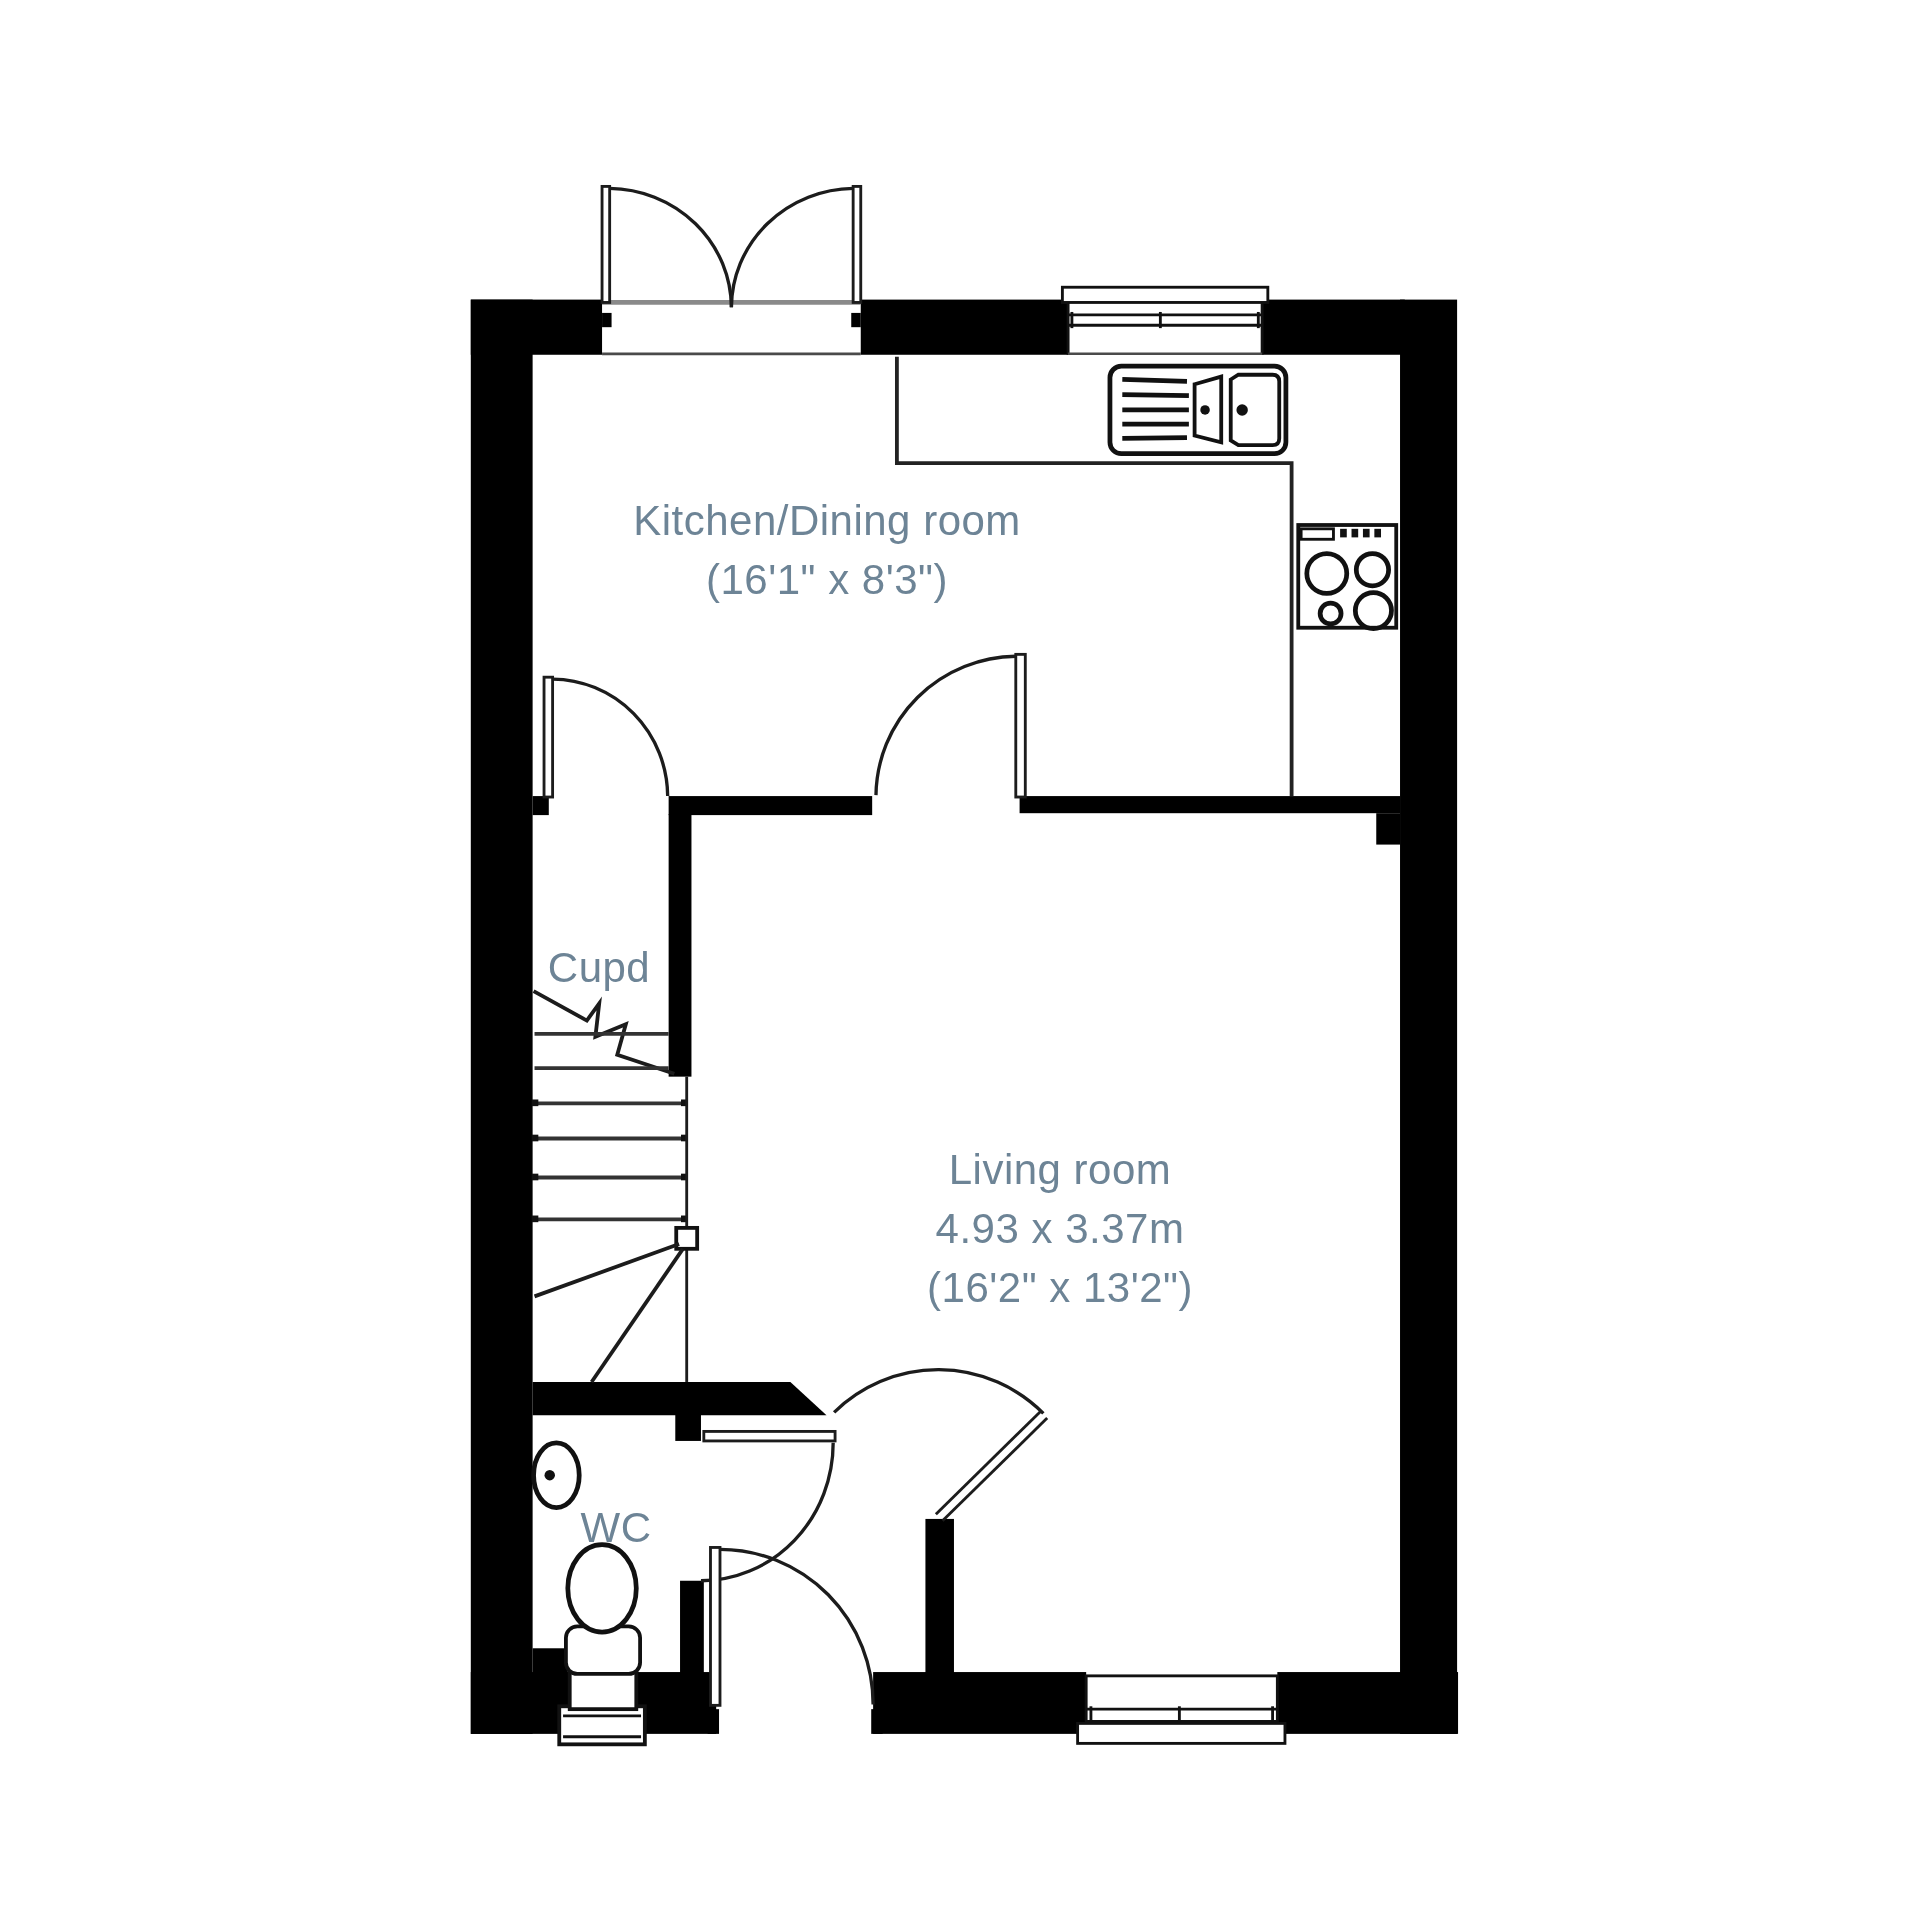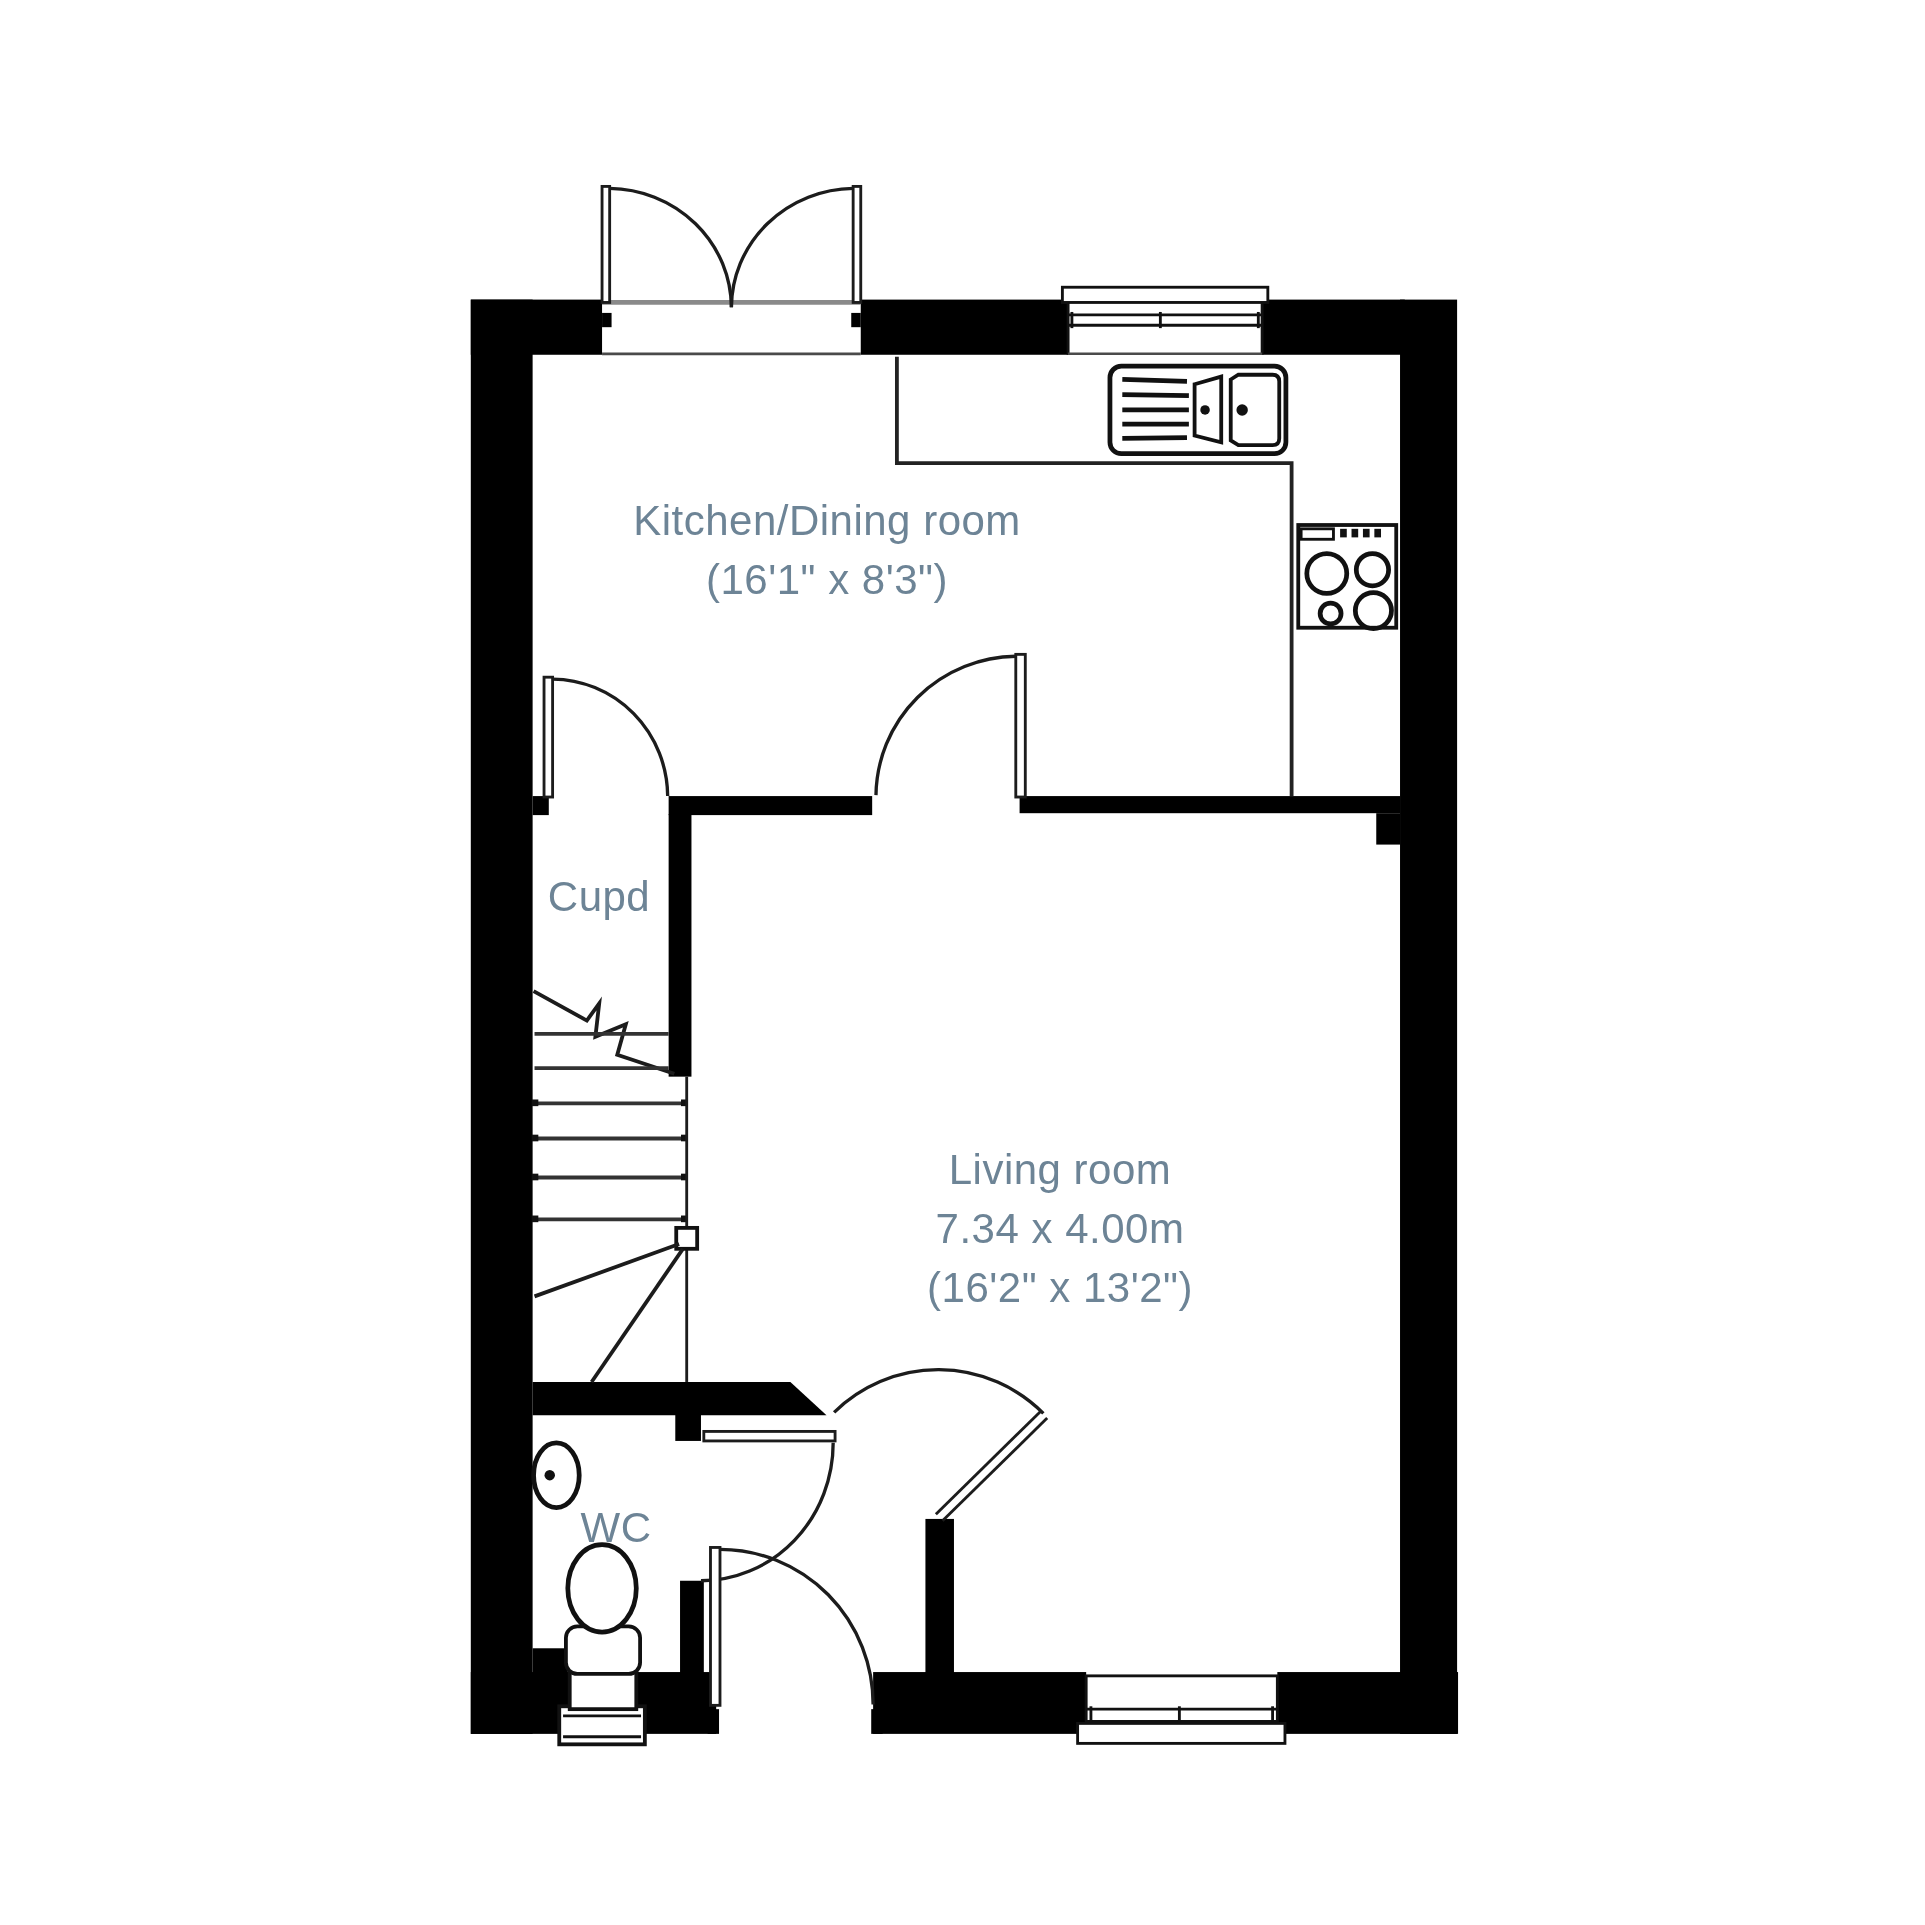--- a/index.html
+++ b/index.html
@@ -197,27 +197,27 @@
       <line x1="1338" y1="1794" x2="1338" y2="1813"></line>
       <rect x="1133" y="1812" width="218" height="21" fill="#ffffff"></rect>
     </g>
   </svg>
 
   <div class="room-label" style="left:827px; top:491px;">
     <div>Kitchen/Dining room</div>
     <div>(16'1" x 8'3")</div>
   </div>
 
-  <div class="room-label" style="left:599px; top:867px;">
+  <div class="room-label" style="left:599px; top:938px;">
     <div>Cupd</div>
   </div>
 
   <div class="room-label" style="left:1060px; top:1140px;">
     <div>Living room</div>
-    <div>7.34 x 4.00m</div>
+    <div>4.93 x 3.37m</div>
     <div>(16'2" x 13'2")</div>
   </div>
 
   <div class="room-label" style="left:616px; top:1498px;">
     <div>WC</div>
   </div>
 
 </div>
 
 

